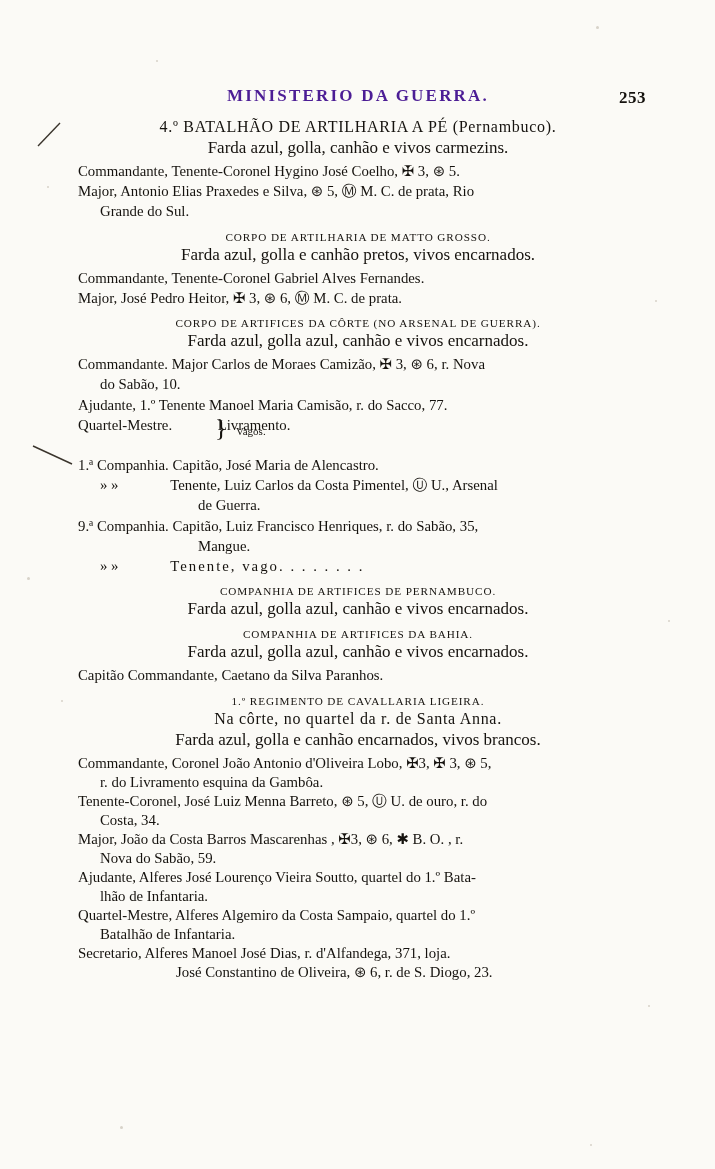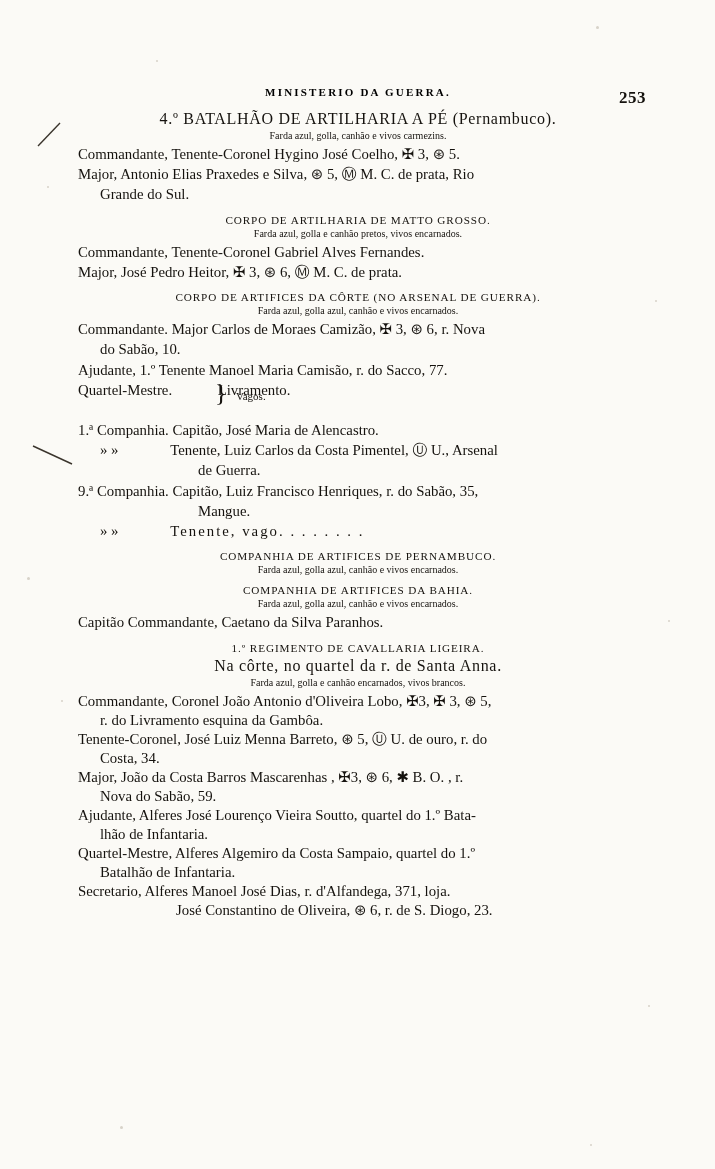--- a/index.html
+++ b/index.html
@@ -34,24 +34,24 @@
     width: 560px;
   }
   .page-header {
     display: flex;
     align-items: baseline;
     justify-content: center;
     position: relative;
     margin-bottom: 12px;
   }
   .header-title {
-    font-size: 11px;
+    font-size: 17px;
     font-weight: bold;
     letter-spacing: 2.2px;
-    color: #000000;
+    color: #4c1d95;
   }
   .page-number {
     position: absolute;
     right: -8px;
     top: 2px;
     font-size: 17px;
     font-weight: bold;
     letter-spacing: .5px;
   }
   .sub-head {
@@ -61,21 +61,21 @@
     margin: 3px 0 2px 0;
   }
   .sec-head {
     text-align: center;
     font-size: 11.2px;
     letter-spacing: .9px;
     margin: 9px 0 2px 0;
   }
   .uniform {
     text-align: center;
-    font-size: 10px;
+    font-size: 17px;
     margin: 1px 0 4px 0;
   }
   .line {
     font-size: 14.8px;
     line-height: 1.30;
     margin: 0 0 1px 0;
     text-align: left;
   }
   .indent1 { padding-left: 22px; }
   .indent3 { padding-left: 120px; }

